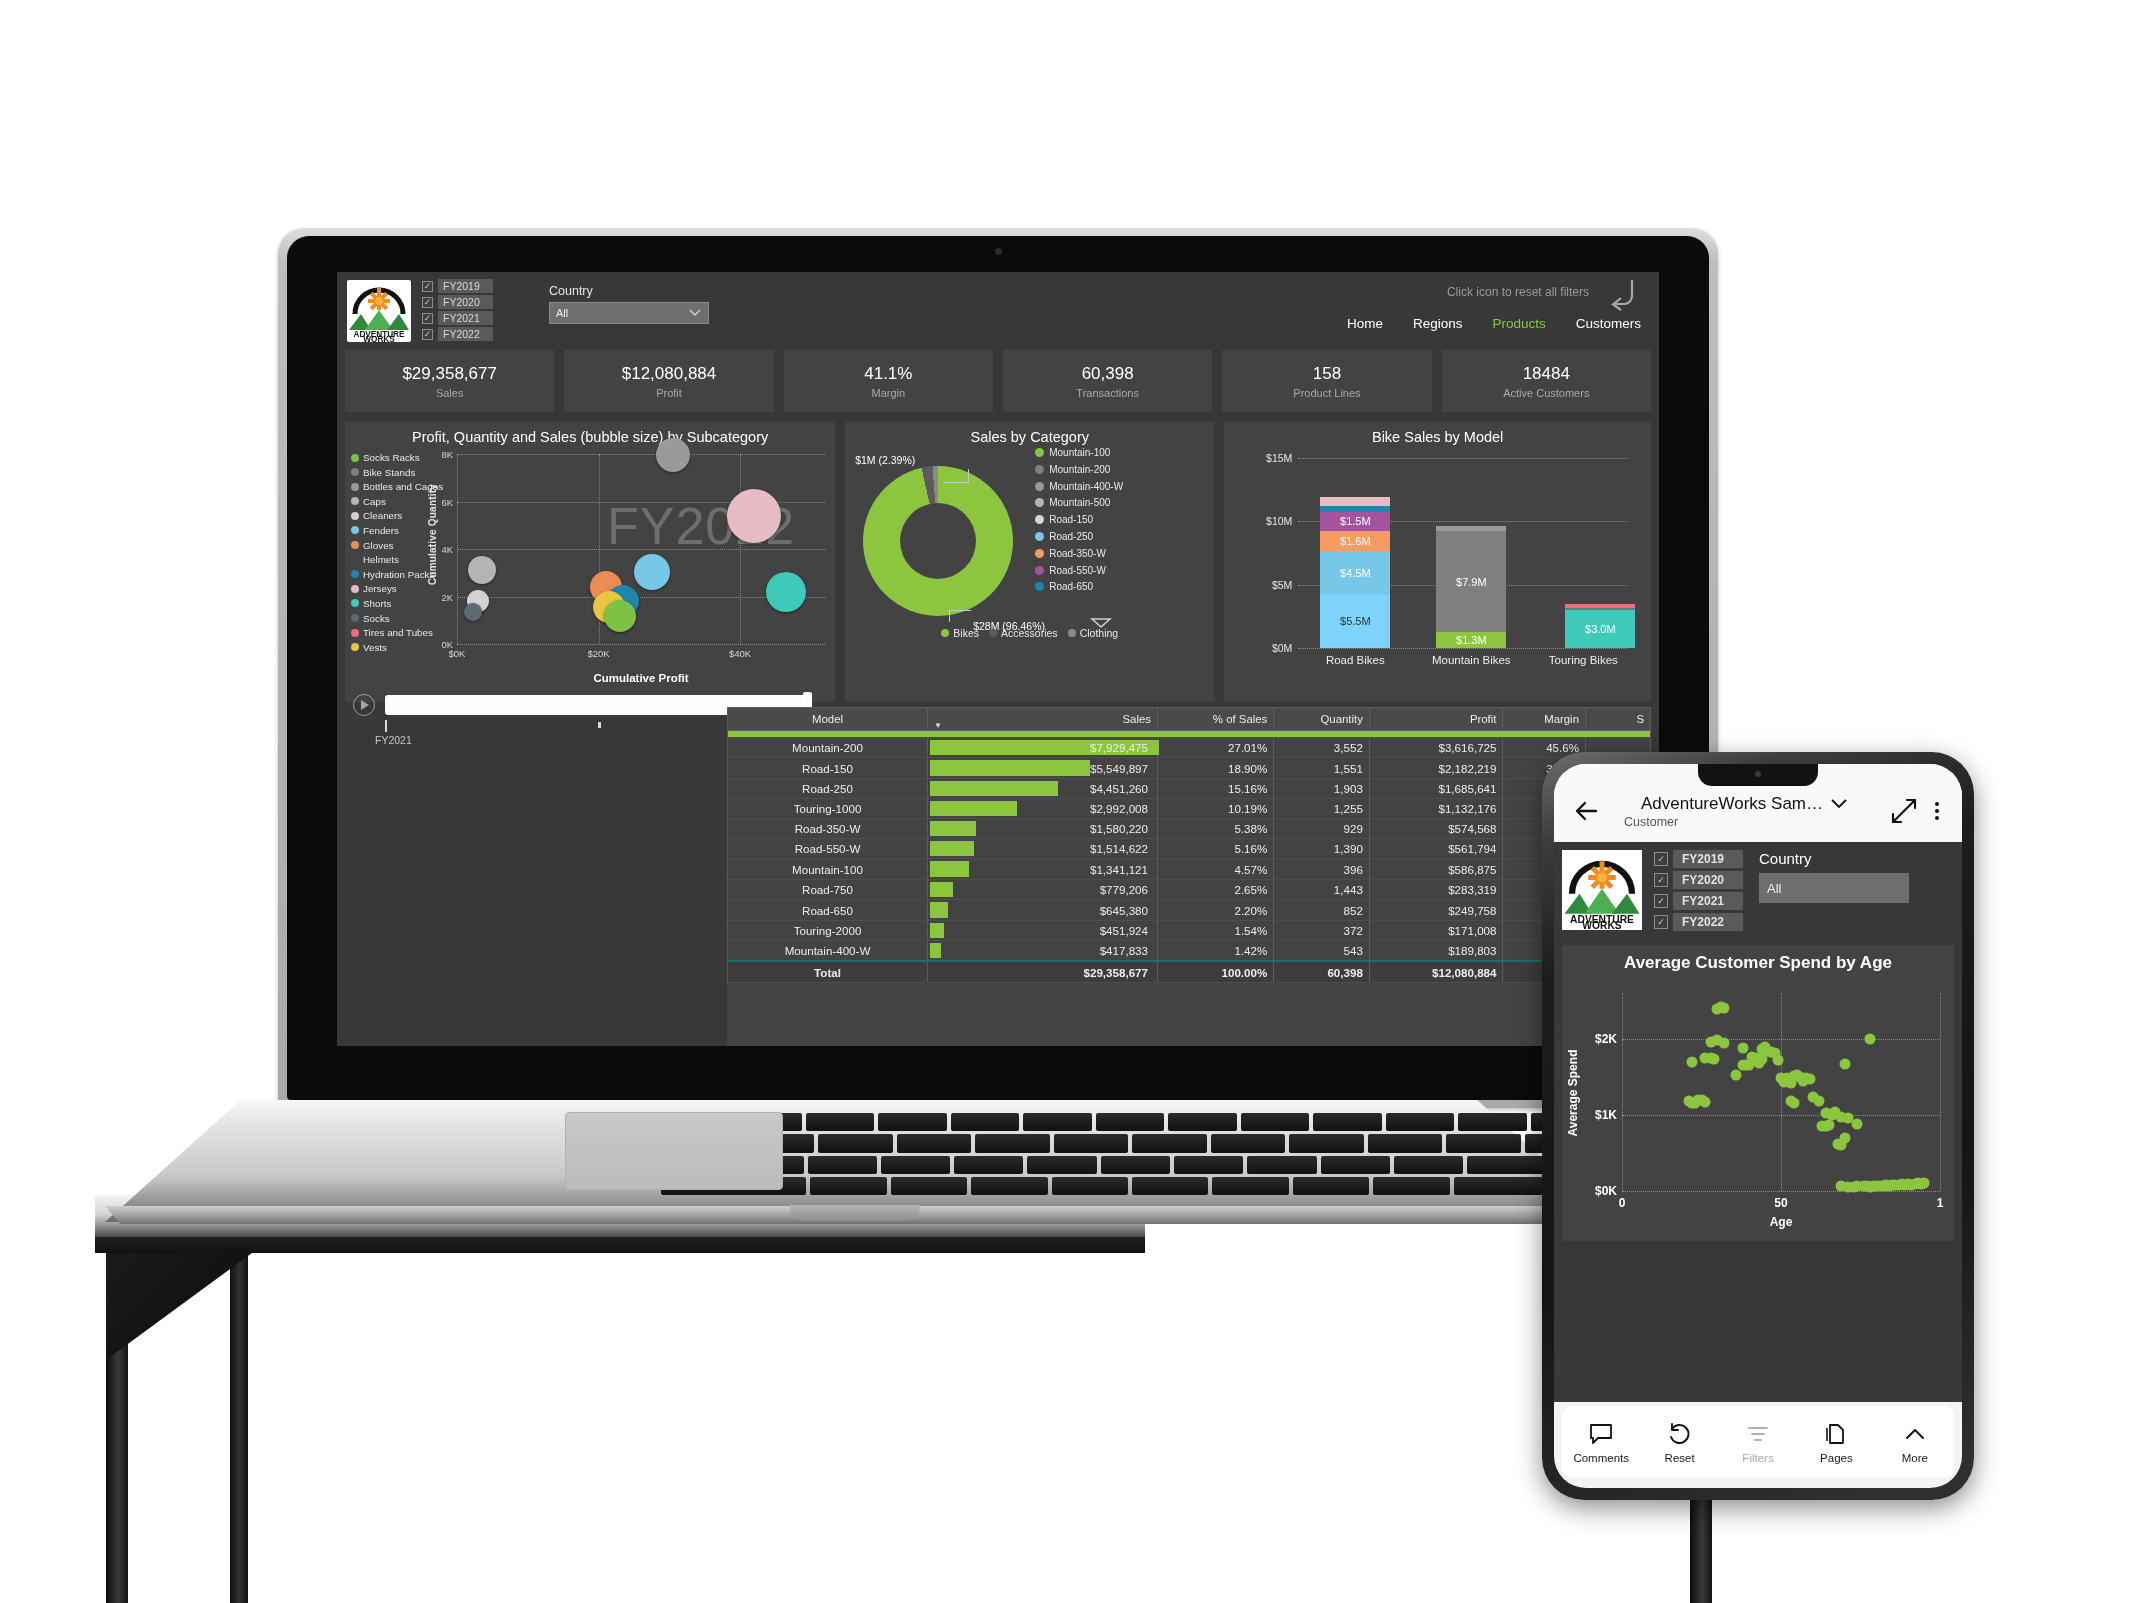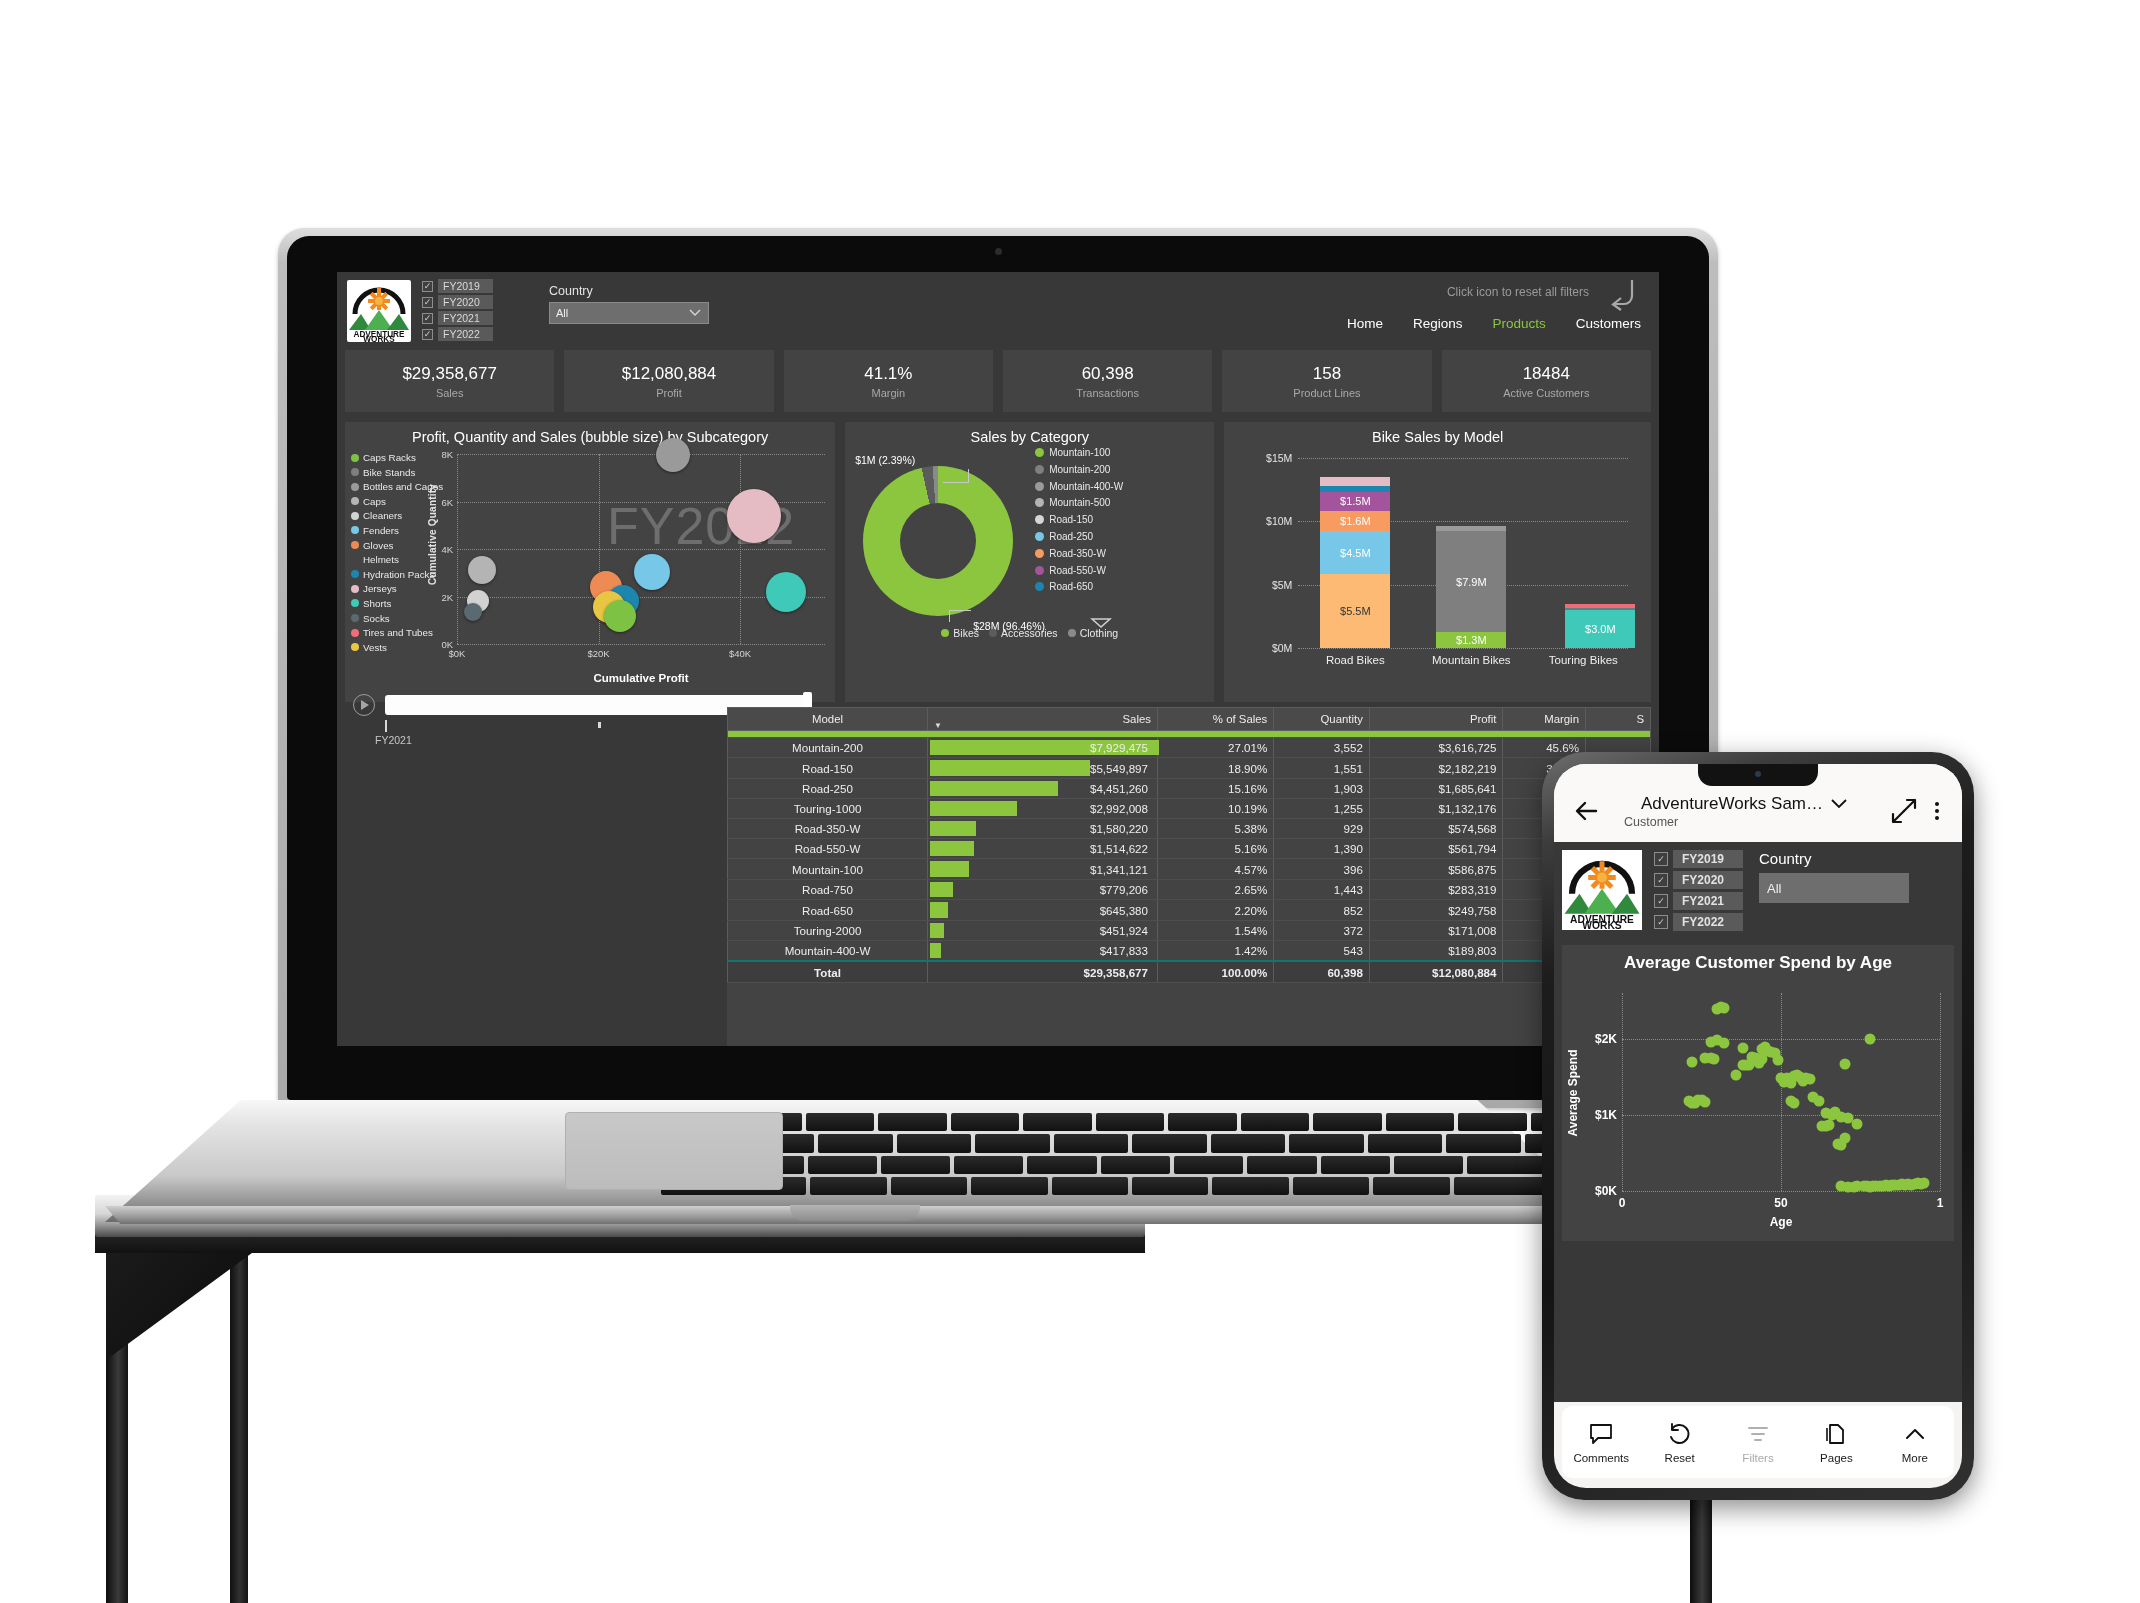--- a/index.html
+++ b/index.html
@@ -366,21 +366,21 @@
         </div>
       </div>
 
       <div class="panels">
 
         <div class="panel p-bubble">
           <div class="panel-title">Profit, Quantity and Sales (bubble size) by Subcategory</div>
           <div class="bub-legend" id="bubLegend">
               <div class="bl-item">
                 <i class="bl-dot" style="background:#7dc242"></i>
-                <span>Caps Racks</span>
+                <span>Socks Racks</span>
               </div>
               <div class="bl-item">
                 <i class="bl-dot" style="background:#7f7f7f"></i>
                 <span>Bike Stands</span>
               </div>
               <div class="bl-item">
                 <i class="bl-dot" style="background:#9a9a9a"></i>
                 <span>Bottles and Cages</span>
               </div>
               <div class="bl-item">
@@ -545,21 +545,21 @@
           <div class="bar-plot" id="barPlot">
               <div class="bar-grid" style="top: 190px;"></div>
               <div class="bar-ytick" style="top: 190px;">$0M</div>
               <div class="bar-grid" style="top: 126.667px;"></div>
               <div class="bar-ytick" style="top: 126.667px; padding-left: 42px;">$5M</div>
               <div class="bar-grid" style="top: 63.3333px;"></div>
               <div class="bar-ytick" style="top: 63.3333px;">$10M</div>
               <div class="bar-grid" style="top: 0px;"></div>
               <div class="bar-ytick" style="top: 0px;">$15M</div>
               <div class="bar-col" style="left: 22px;">
-                <div class="bseg dark" title="Road-150" style="height: 74px; background: #fdba74; text-align: right;">$5.5M</div>
+                <div class="bseg dark" title="Road-150" style="height: 54px; background: #7dd3fc; text-align: right;">$5.5M</div>
                 <div class="bseg" title="Road-250" style="height: 43px; background: rgb(118, 199, 232);">$4.5M</div>
                 <div class="bseg" title="Road-350-W" style="height: 20.2667px; background: rgb(247, 155, 97);">$1.6M</div>
                 <div class="bseg" title="Road-550-W" style="height: 19px; background: rgb(164, 84, 156);">$1.5M</div>
                 <div class="bseg" title="Road-650" style="height: 5.32px; background: rgb(28, 134, 174);"></div>
                 <div class="bseg dark" title="Road-750" style="height: 9.88px; background: rgb(229, 188, 195);"></div>
               </div>
               <div class="bar-xlab" style="left: 15px;">Road Bikes</div>
               <div class="bar-col" style="left: 138px;">
                 <div class="bseg" title="Mountain-100" style="height: 16.4667px; background: rgb(140, 198, 63);">$1.3M</div>
                 <div class="bseg" title="Mountain-200" style="height: 100.067px; background: rgb(127, 127, 127);">$7.9M</div>

